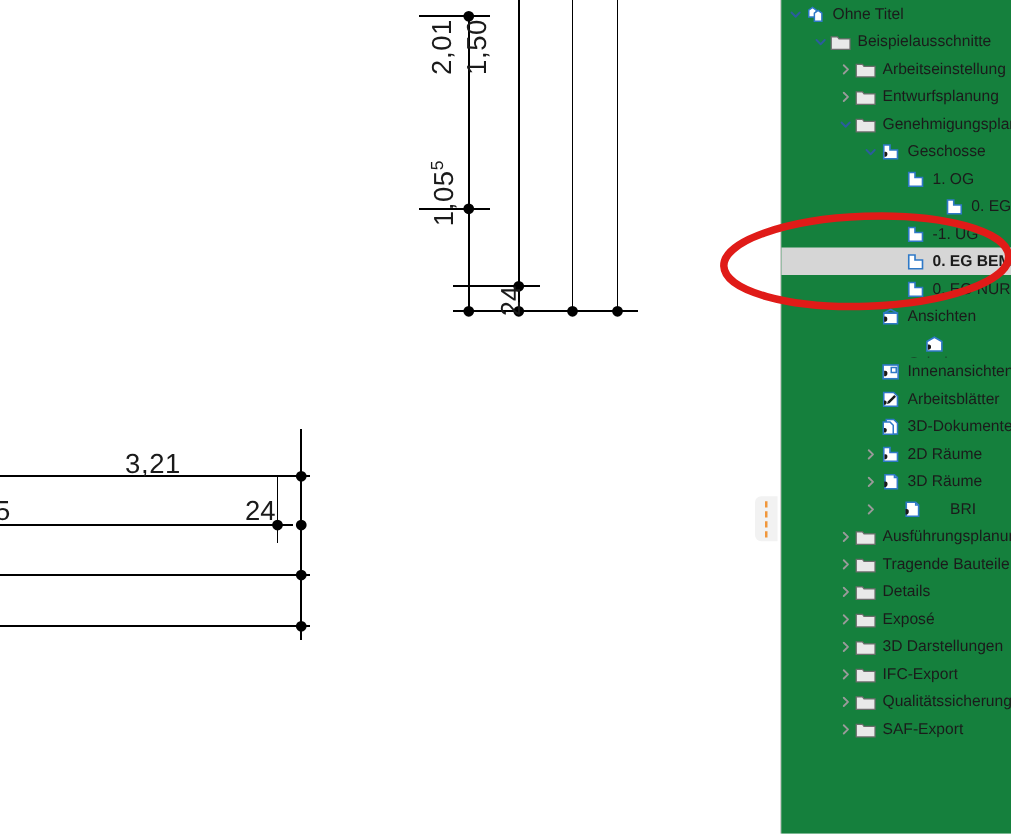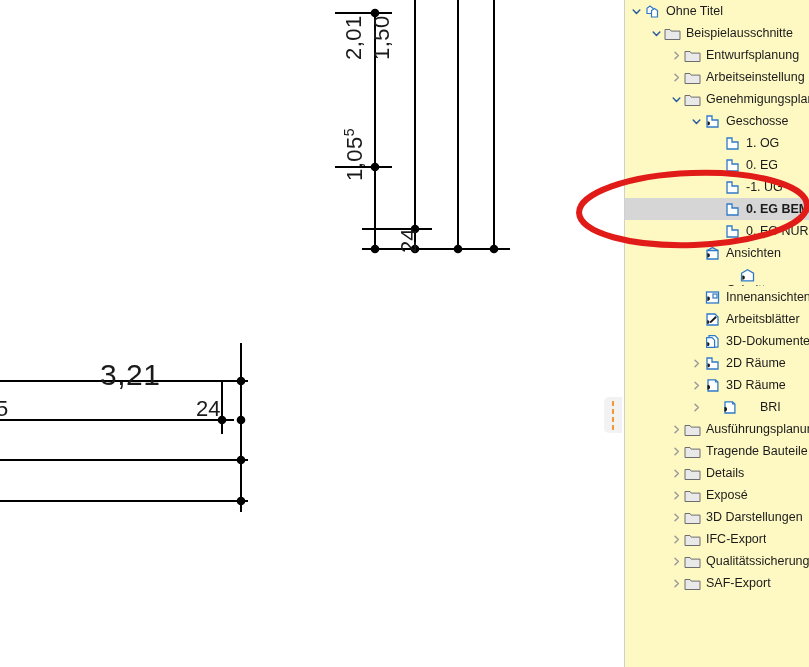--- a/index.html
+++ b/index.html
@@ -51,21 +51,21 @@
     display: block;
     width: 2px; height: 5px;
     background: #f0973c;
   }
 
   
   #navigator-panel {
     position: absolute;
     left: 625px; top: 0;
     width: 184px; height: 667px;
-    background: #fef9c3;
+    background: #15803d;
     overflow: hidden;
   }
   .tree-row {
     position: relative;
     height: 22px;
     display: flex;
     align-items: center;
     white-space: nowrap;
     font-size: 12.5px;
     color: #1b1b1b;
@@ -153,21 +153,21 @@
   <div style="position:absolute; left:341px; top:60px; transform:rotate(-90deg); transform-origin:left top; font-size:22px; letter-spacing:0.5px; color:#1a1a1a;">2,01</div>
 
   <div style="position:absolute; left:369px; top:60px; transform:rotate(-90deg); transform-origin:left top; font-size:22px; letter-spacing:0.5px; color:#1a1a1a;">1,50</div>
 
   <div style="position:absolute; left:341px; top:181px; transform:rotate(-90deg); transform-origin:left top; font-size:22px; letter-spacing:0.5px; color:#1a1a1a; white-space:nowrap;">
     <span>1,05</span><span style="font-size:14px; vertical-align:super;">5</span>
   </div>
 
   <div style="position:absolute; left:396px; top:253px; transform:rotate(-90deg); transform-origin:left top; font-size:22px; color:#1a1a1a;">24</div>
 
-  <div style="position:absolute; left:100px; top:358px; font-size:30px; letter-spacing:0.5px; color:#1a1a1a;">3,21</div>
+  <div style="position:absolute; left:100px; top:358px; font-size:22px; letter-spacing:0.5px; color:#1a1a1a;">3,21</div>
 
   <div style="position:absolute; left:196px; top:396px; font-size:22px; color:#1a1a1a;">24</div>
 
   <div style="position:absolute; left:-4px; top:396px; font-size:22px; color:#1a1a1a;">5</div>
 </div>
 
 <div id="panel-divider"></div>
 <div id="splitter-handle">
   <span class="dashes">
     <i></i>
@@ -210,38 +210,38 @@
         <span class="twisty">
           <svg width="9" height="9" viewBox="0 0 9 9">
             <path d="M3 1.2 6.4 4.5 3 7.8" fill="none" stroke="#9a9a9a" stroke-width="1.5" stroke-linecap="round" stroke-linejoin="round"></path>
           </svg>
         </span>
         <span class="node-icon">
           <svg width="17" height="15" viewBox="0 0 17 15">
             <path d="M1 3.5h5l1.2 1.6H16v8.4H1z" fill="#e9e9e9" stroke="#6d6d6d" stroke-width="1"></path>
           </svg>
         </span>
+        <span class="node-label">Arbeitseinstellung</span>
+      </div>
+      <div class="tree-row" style="padding-left: 45px;">
+        <span class="twisty">
+          <svg width="9" height="9" viewBox="0 0 9 9">
+            <path d="M3 1.2 6.4 4.5 3 7.8" fill="none" stroke="#9a9a9a" stroke-width="1.5" stroke-linecap="round" stroke-linejoin="round"></path>
+          </svg>
+        </span>
+        <span class="node-icon">
+          <svg width="17" height="15" viewBox="0 0 17 15">
+            <path d="M1 3.5h5l1.2 1.6H16v8.4H1z" fill="#e9e9e9" stroke="#6d6d6d" stroke-width="1"></path>
+          </svg>
+        </span>
         <span class="node-label">Entwurfsplanung</span>
       </div>
       <div class="tree-row" style="padding-left: 45px;">
         <span class="twisty">
           <svg width="9" height="9" viewBox="0 0 9 9">
-            <path d="M3 1.2 6.4 4.5 3 7.8" fill="none" stroke="#9a9a9a" stroke-width="1.5" stroke-linecap="round" stroke-linejoin="round"></path>
-          </svg>
-        </span>
-        <span class="node-icon">
-          <svg width="17" height="15" viewBox="0 0 17 15">
-            <path d="M1 3.5h5l1.2 1.6H16v8.4H1z" fill="#e9e9e9" stroke="#6d6d6d" stroke-width="1"></path>
-          </svg>
-        </span>
-        <span class="node-label">Arbeitseinstellung</span>
-      </div>
-      <div class="tree-row" style="padding-left: 45px;">
-        <span class="twisty">
-          <svg width="9" height="9" viewBox="0 0 9 9">
             <path d="M1.2 3 4.5 6.4 7.8 3" fill="none" stroke="#2b5c9e" stroke-width="1.5" stroke-linecap="round" stroke-linejoin="round"></path>
           </svg>
         </span>
         <span class="node-icon">
           <svg width="17" height="15" viewBox="0 0 17 15">
             <path d="M1 3.5h5l1.2 1.6H16v8.4H1z" fill="#e9e9e9" stroke="#6d6d6d" stroke-width="1"></path>
           </svg>
         </span>
         <span class="node-label">Genehmigungsplanung</span>
       </div>
@@ -261,21 +261,21 @@
       </div>
       <div class="tree-row" style="padding-left: 85px;">
         <span class="twisty"></span>
         <span class="node-icon">
           <svg width="17" height="15" viewBox="0 0 17 15">
             <path d="M3 2h5v4h6v7H3z" fill="#ffffff" stroke="#2f79c7" stroke-width="1.3"></path>
           </svg>
         </span>
         <span class="node-label">1. OG</span>
       </div>
-      <div class="tree-row" style="padding-left: 85px;">
+      <div class="tree-row" style="padding-left: 85px; justify-content: flex-end;">
         <span class="twisty"></span>
         <span class="node-icon">
           <svg width="17" height="15" viewBox="0 0 17 15">
             <path d="M3 2h5v4h6v7H3z" fill="#ffffff" stroke="#2f79c7" stroke-width="1.3"></path>
           </svg>
         </span>
         <span class="node-label">0. EG</span>
       </div>
       <div class="tree-row" style="padding-left: 85px; align-items: center;">
         <span class="twisty"></span>

